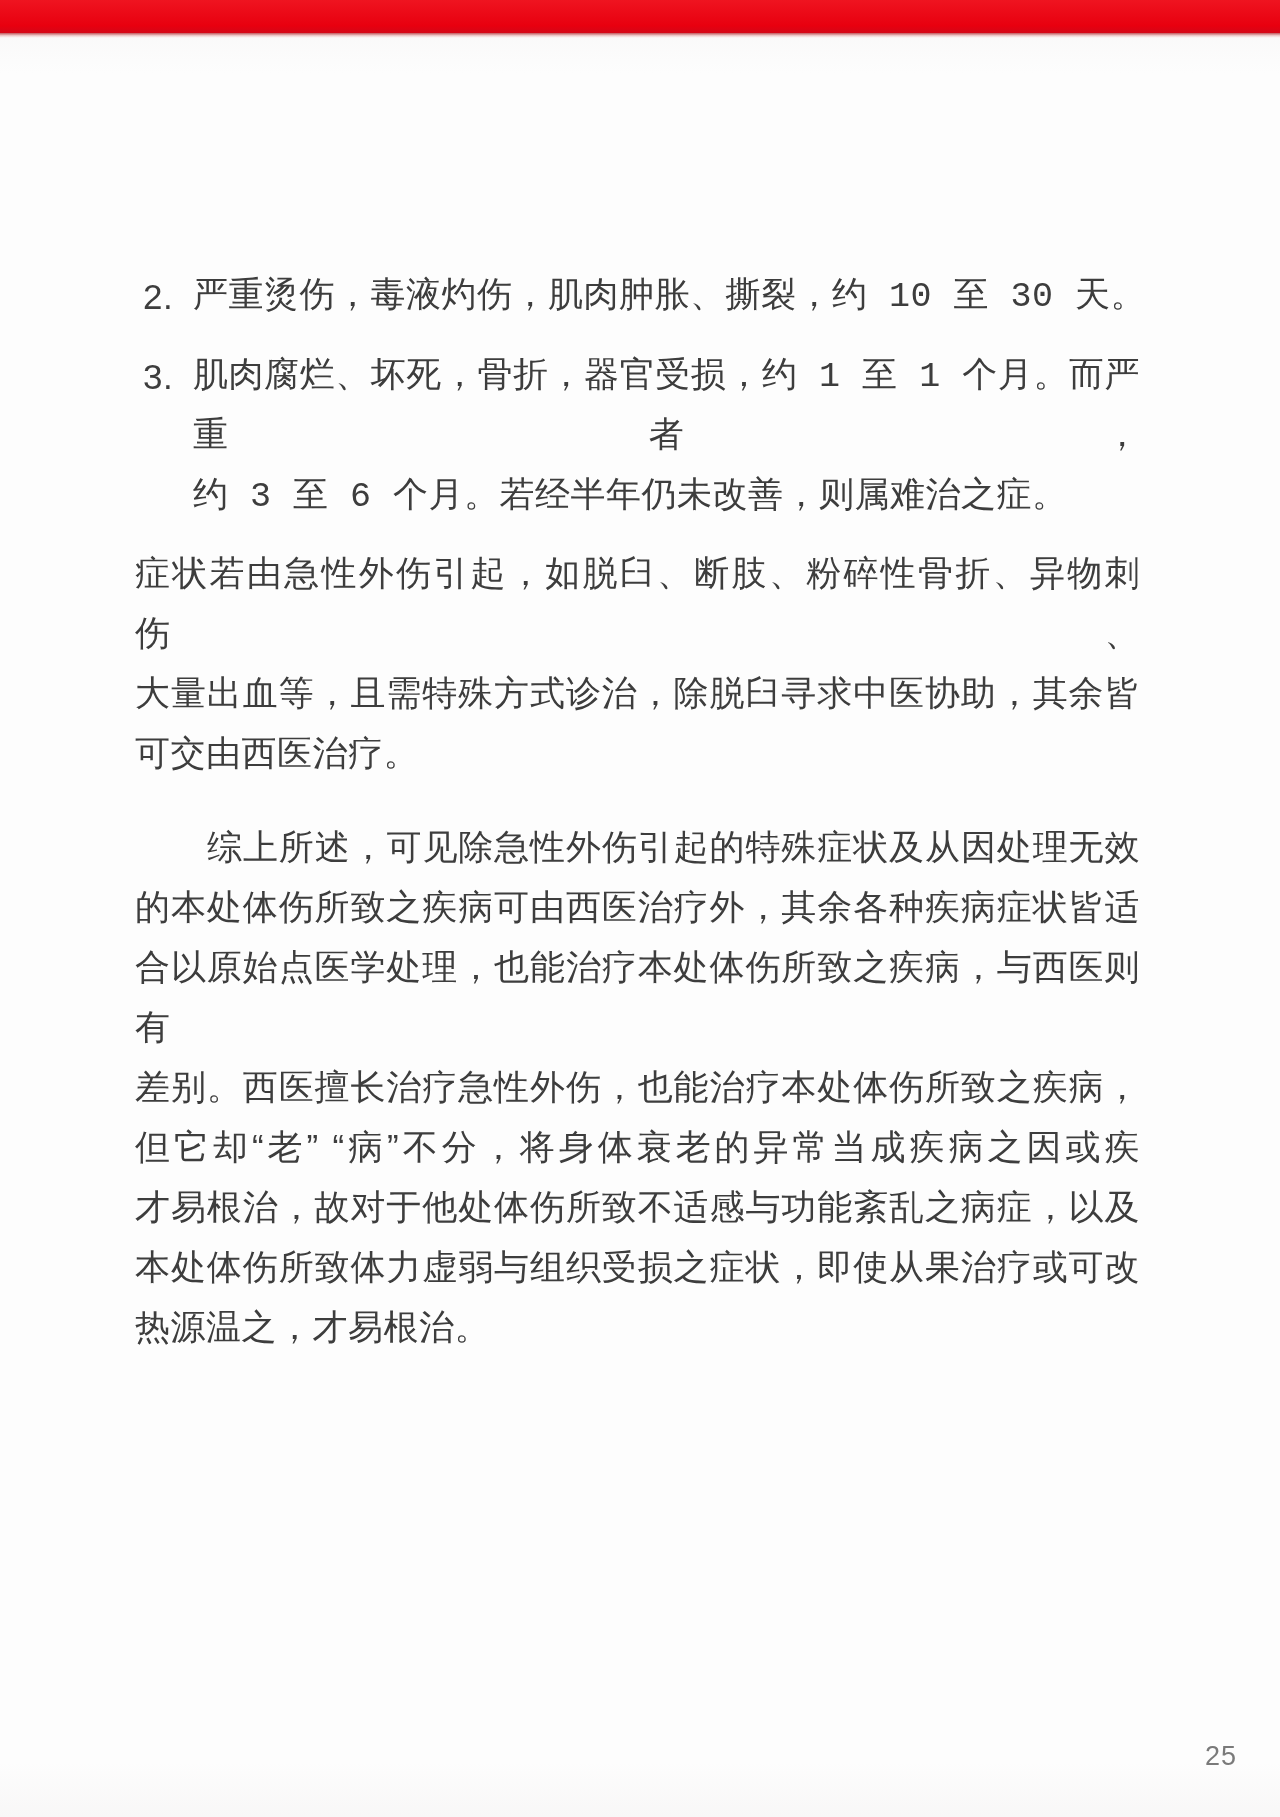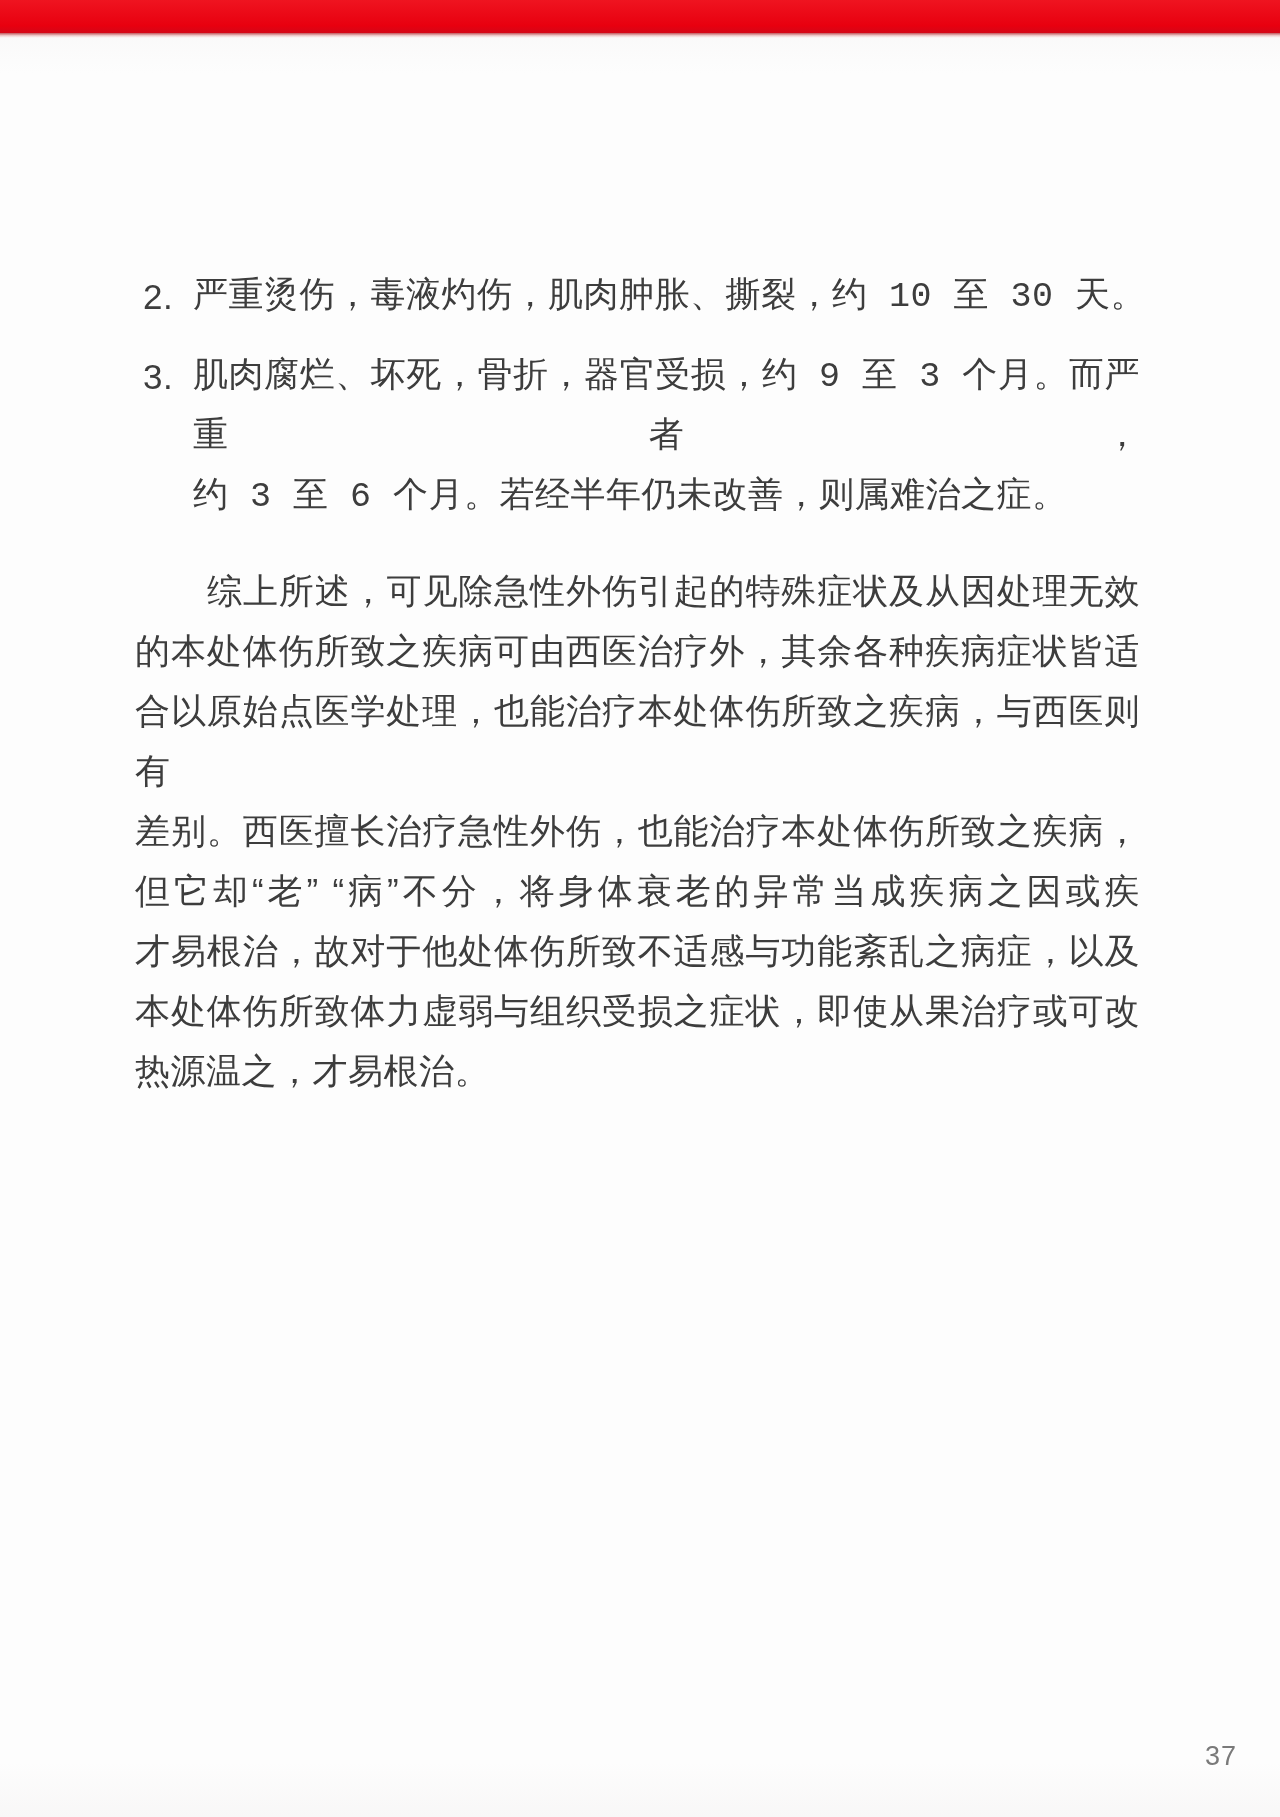--- a/index.html
+++ b/index.html
@@ -95,33 +95,38 @@
     <div class="numbered-list">
         <div class="list-item">
           <div class="list-num">2.</div>
           <div class="list-text">
             <div class="line">严重烫伤，毒液灼伤，肌肉肿胀、撕裂，约 10 至 30 天。</div>
           </div>
         </div>
         <div class="list-item">
           <div class="list-num">3.</div>
           <div class="list-text">
-            <div class="line fill">肌肉腐烂、坏死，骨折，器官受损，约 9 至 3 个月。而严重者，</div>
+            <div class="line fill">肌肉腐烂、坏死，骨折，器官受损，约 1 至 1 个月。而严重者，</div>
             <div class="line">约 3 至 6 个月。若经半年仍未改善，则属难治之症。</div>
           </div>
         </div>
       </div>
     <div class="paragraphs">
+        <div class="paragraph p-0">
+          <div class="line fill">症状若由急性外伤引起，如脱臼、断肢、粉碎性骨折、异物刺伤、</div>
+          <div class="line fill">大量出血等，且需特殊方式诊治，除脱臼寻求中医协助，其余皆</div>
+          <div class="line">可交由西医治疗。</div>
+        </div>
         <div class="paragraph p-1">
           <div class="line fill indent-first">综上所述，可见除急性外伤引起的特殊症状及从因处理无效</div>
           <div class="line fill">的本处体伤所致之疾病可由西医治疗外，其余各种疾病症状皆适</div>
           <div class="line fill">合以原始点医学处理，也能治疗本处体伤所致之疾病，与西医则有</div>
           <div class="line fill">差别。西医擅长治疗急性外伤，也能治疗本处体伤所致之疾病，</div>
           <div class="line fill">但它却“老” “病”不分，将身体衰老的异常当成疾病之因或疾</div>
           <div class="line fill">才易根治，故对于他处体伤所致不适感与功能紊乱之病症，以及</div>
           <div class="line fill">本处体伤所致体力虚弱与组织受损之症状，即使从果治疗或可改</div>
           <div class="line">热源温之，才易根治。</div>
         </div>
       </div>
   </div>
 
-  <div class="page-number">37</div>
+  <div class="page-number">25</div>
 </div>
 
 </body></html>

